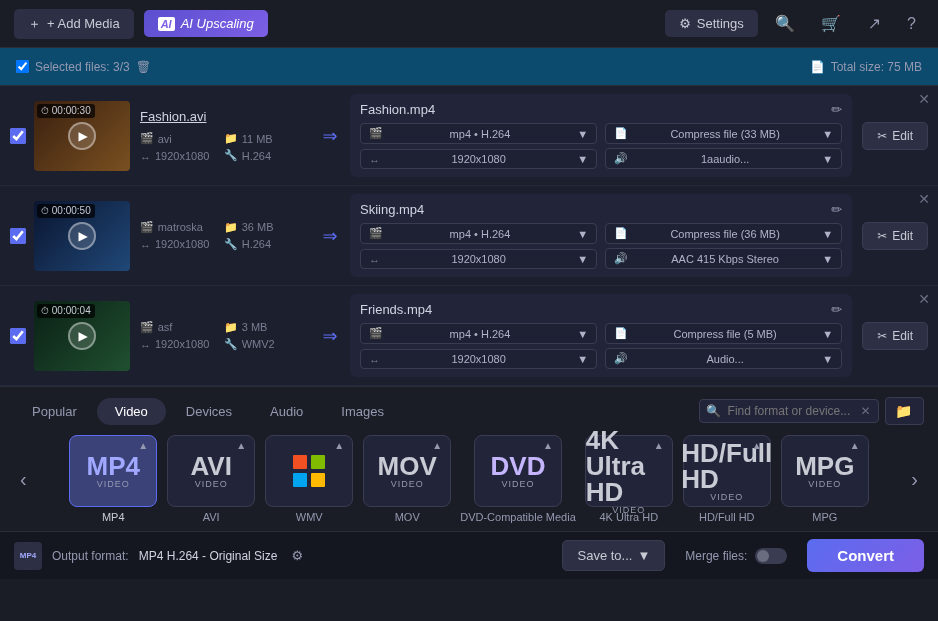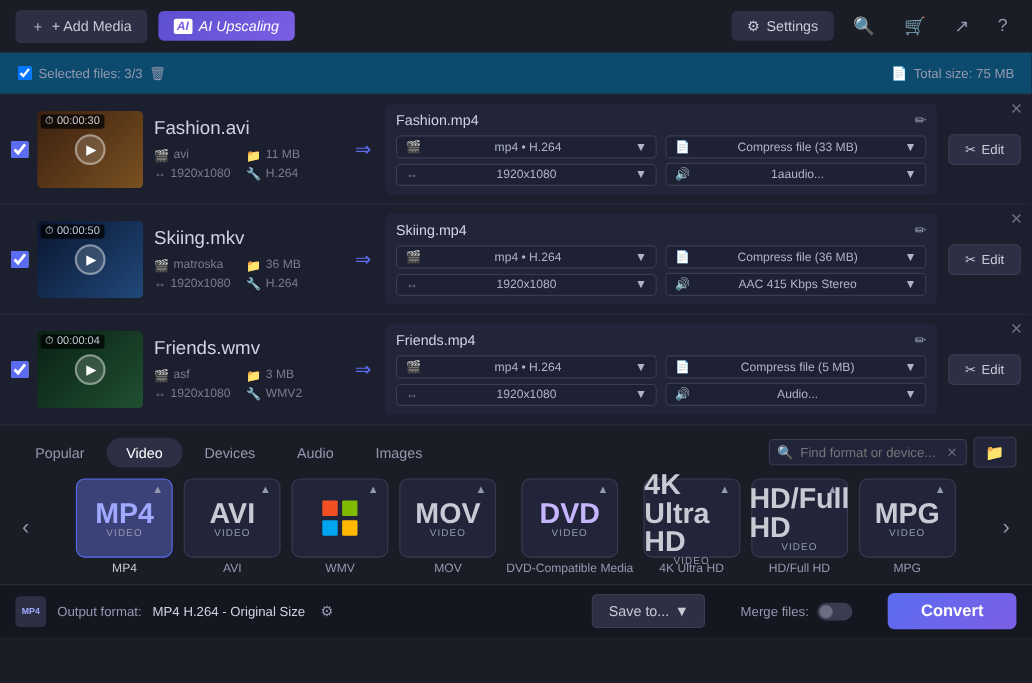--- a/index.html
+++ b/index.html
@@ -121,21 +121,21 @@
       height: 28px;
       background: rgba(255,255,255,0.15);
       border-radius: 50%;
       display: flex;
       align-items: center;
       justify-content: center;
       border: 2px solid rgba(255,255,255,0.4);
     }
 
     .file-info { flex: 0 0 180px; padding: 0 10px; }
-    .file-name { color: #d0d3e0; font-size: 17px; margin-bottom: 8px; }
+    .file-name { color: #d0d3e0; font-size: 13px; margin-bottom: 8px; text-decoration: underline; }
     .file-meta { display: grid; grid-template-columns: 1fr 1fr; gap: 4px 8px; }
     .meta-item { display: flex; align-items: center; gap: 4px; color: #7a7d90; font-size: 11px; }
     .meta-icon { font-size: 11px; }
 
     .arrow-area { flex: 0 0 40px; display: flex; justify-content: center; align-items: center; color: #5b6cf0; font-size: 18px; }
 
     .output-area {
       flex: 1;
       background: #22253a;
       border-radius: 6px;
@@ -319,21 +319,21 @@
       background: #2d3045;
       border-radius: 4px;
       display: flex;
       align-items: center;
       justify-content: center;
       font-size: 10px;
       font-weight: bold;
       color: #fff;
     }
     .settings-gear { color: #9599b0; cursor: pointer; margin-left: 4px; }
-    .bottom-right { margin-left: auto; display: flex; align-items: center; gap: 32px; }
+    .bottom-right { margin-left: auto; display: flex; align-items: center; gap: 20px; }
     .save-to-btn {
       background: #2d3045;
       border: 1px solid #3a3d52;
       color: #c8cad4;
       padding: 7px 14px;
       border-radius: 5px;
       cursor: pointer;
       font-size: 13px;
       display: flex;
       align-items: center;
@@ -497,21 +497,20 @@
     <div class="thumbnail tb2">
       <div class="thumb-duration">
         <span>⏱</span>
         <span>00:00:50</span>
       </div>
       <div class="thumb-play">
         <span style="color:white;font-size:12px;margin-left:2px;">▶</span>
       </div>
     </div>
     <div class="file-info">
-      <div class="file-name">Skiing.mkv</div>
       <div class="file-meta">
         <div class="meta-item">
           <span class="meta-icon">🎬</span>
           <span>matroska</span>
         </div>
         <div class="meta-item">
           <span class="meta-icon">📁</span>
           <span>36 MB</span>
         </div>
         <div class="meta-item">
@@ -570,21 +569,20 @@
     <div class="thumbnail tb3">
       <div class="thumb-duration">
         <span>⏱</span>
         <span>00:00:04</span>
       </div>
       <div class="thumb-play">
         <span style="color:white;font-size:12px;margin-left:2px;">▶</span>
       </div>
     </div>
     <div class="file-info">
-      <div class="file-name">Friends.wmv</div>
       <div class="file-meta">
         <div class="meta-item">
           <span class="meta-icon">🎬</span>
           <span>asf</span>
         </div>
         <div class="meta-item">
           <span class="meta-icon">📁</span>
           <span>3 MB</span>
         </div>
         <div class="meta-item">

